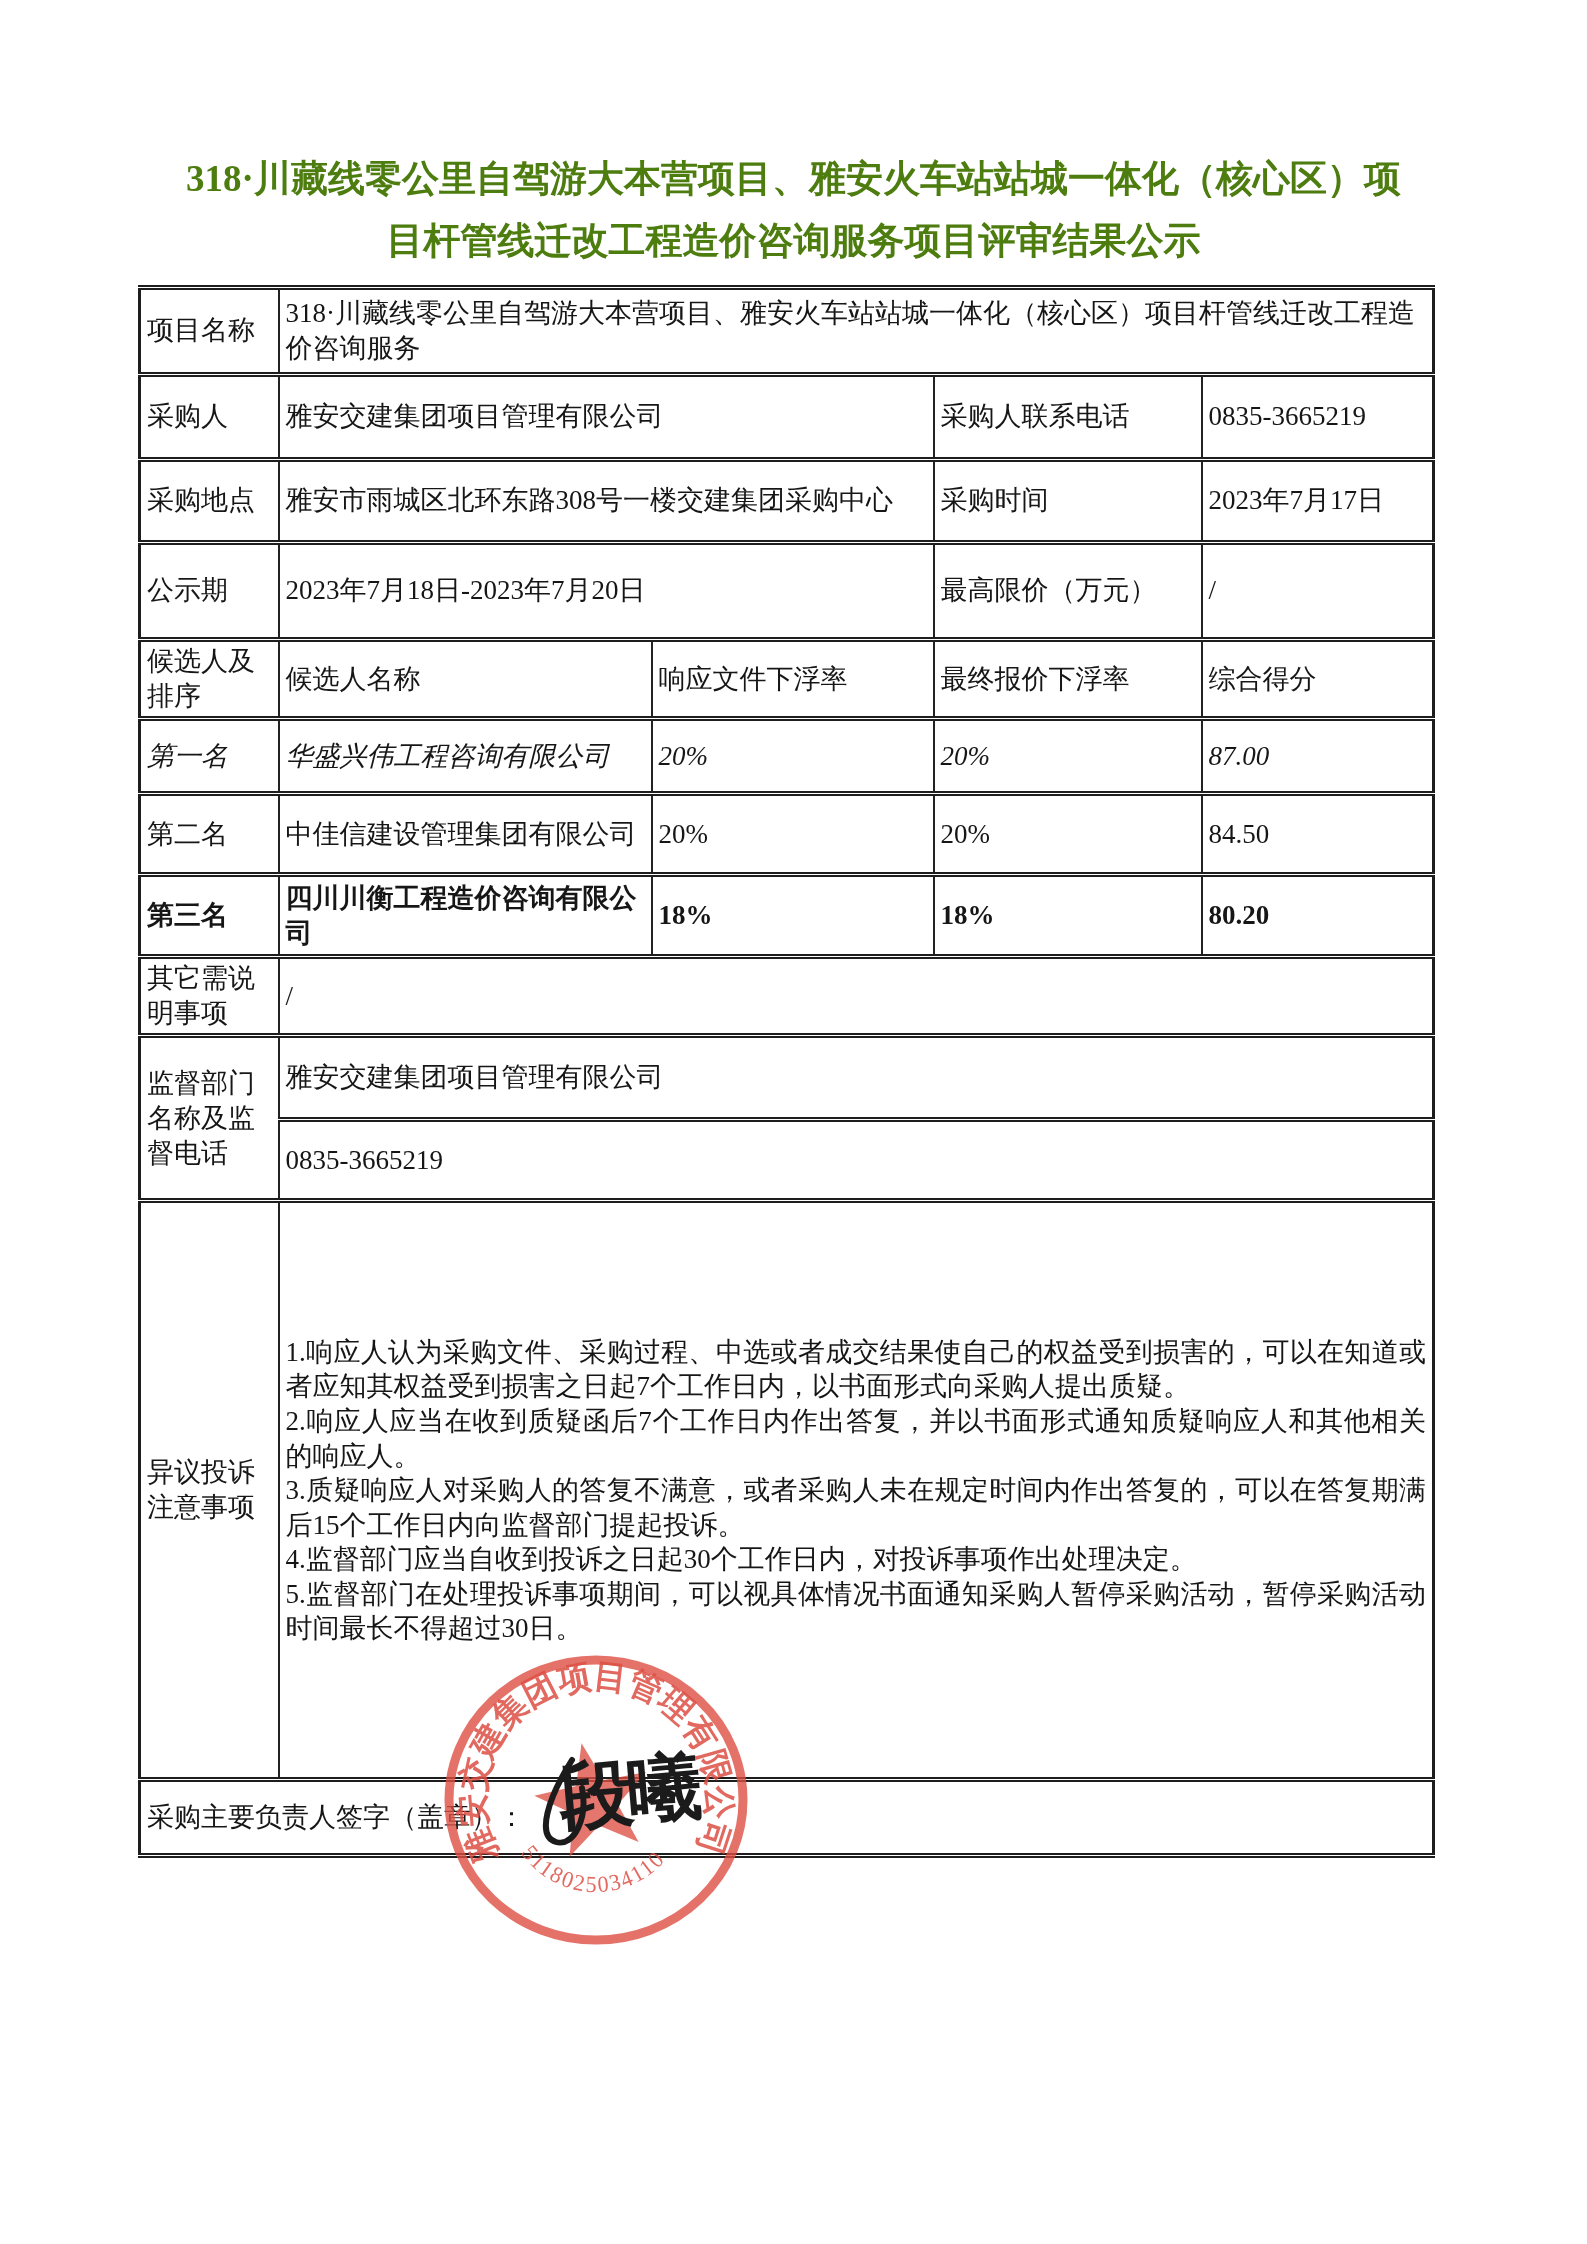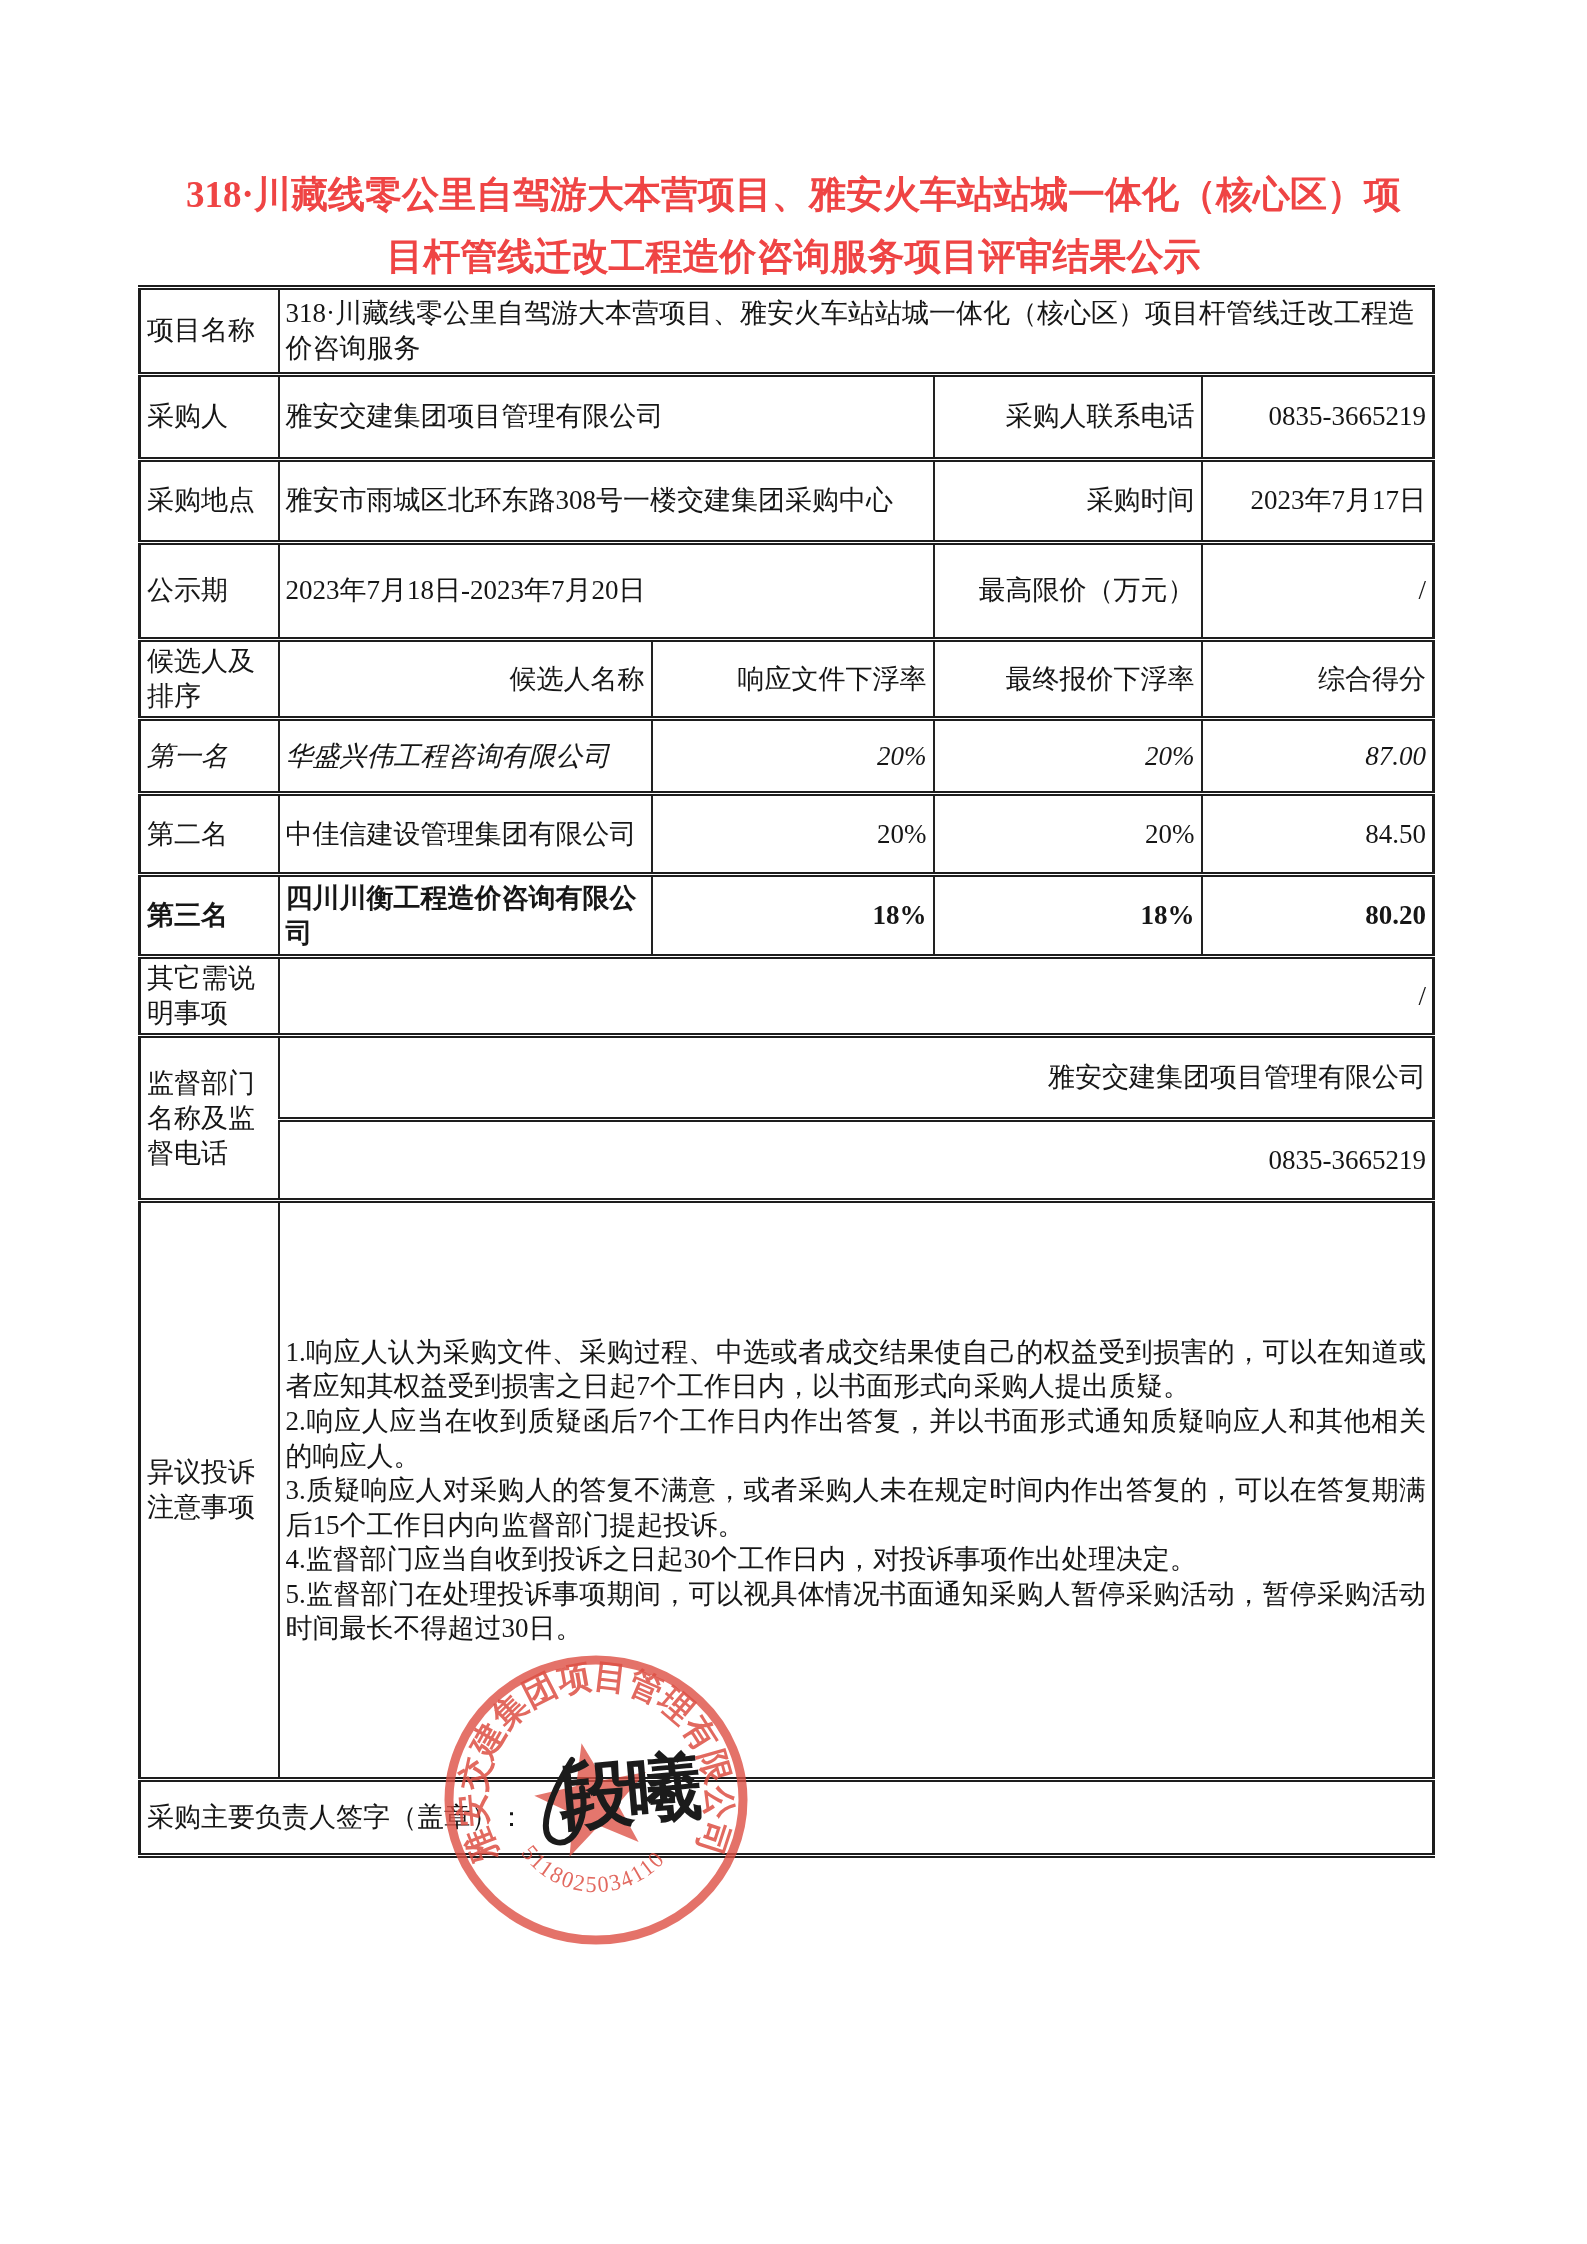--- a/index.html
+++ b/index.html
@@ -6,29 +6,29 @@
   body{
     width:1587px;height:2244px;
     background:#ffffff;
     position:relative;
     font-family:"Liberation Serif","DejaVu Serif",serif;
     color:#161616;
     overflow:hidden;
   }
   .doc-title{
     position:absolute;
-    top:164px;left:50%;
+    top:148px;left:50%;
     transform:translateX(-50%);
     width:1240px;
     margin:0;
     text-align:center;
     font-size:37px;
     font-weight:700;
     line-height:1.68;
-    color:#ef4444;
+    color:#4d7c0f;
   }
   table.doc-table{
     position:absolute;
     left:138px;top:285px;
     width:1294px;
     border-collapse:collapse;
     table-layout:fixed;
     font-size:27px;
     color:#161616;
     border-radius:27px;
@@ -38,21 +38,21 @@
     border-right:2px solid #222;
     border-top:5px double #1d1d1d;
     border-bottom:5px double #1d1d1d;
     padding:2px 6px;
     vertical-align:middle;
     line-height:1.3;
     overflow:hidden;
   }
   table.doc-table{border:3px solid #1d1d1d;}
   td.lab{text-align:left;}
-  td.center{text-align:right;}
+  td.center{text-align:left;}
   td.left{text-align:left;padding-left:9px;padding-right:9px;}
   tr.r1{height:87px;} tr.r2{height:85px;margin-left:42px;} tr.r3{height:83px;}
   tr.r4{height:97px;margin-top:41px;} tr.r5{height:75px;} tr.r6{height:75px;font-style:italic;}
   tr.r7{height:81px;} tr.r8{height:82px;font-weight:bold;} tr.r9{height:78px;}
   tr.r10{height:84px;} tr.r11{height:81px;} tr.r12{height:579px;}
   tr.r13{height:76px;}
   td.notice{padding:10px 12px;}
   td.notice p{
     margin:0;
     text-align:justify;

